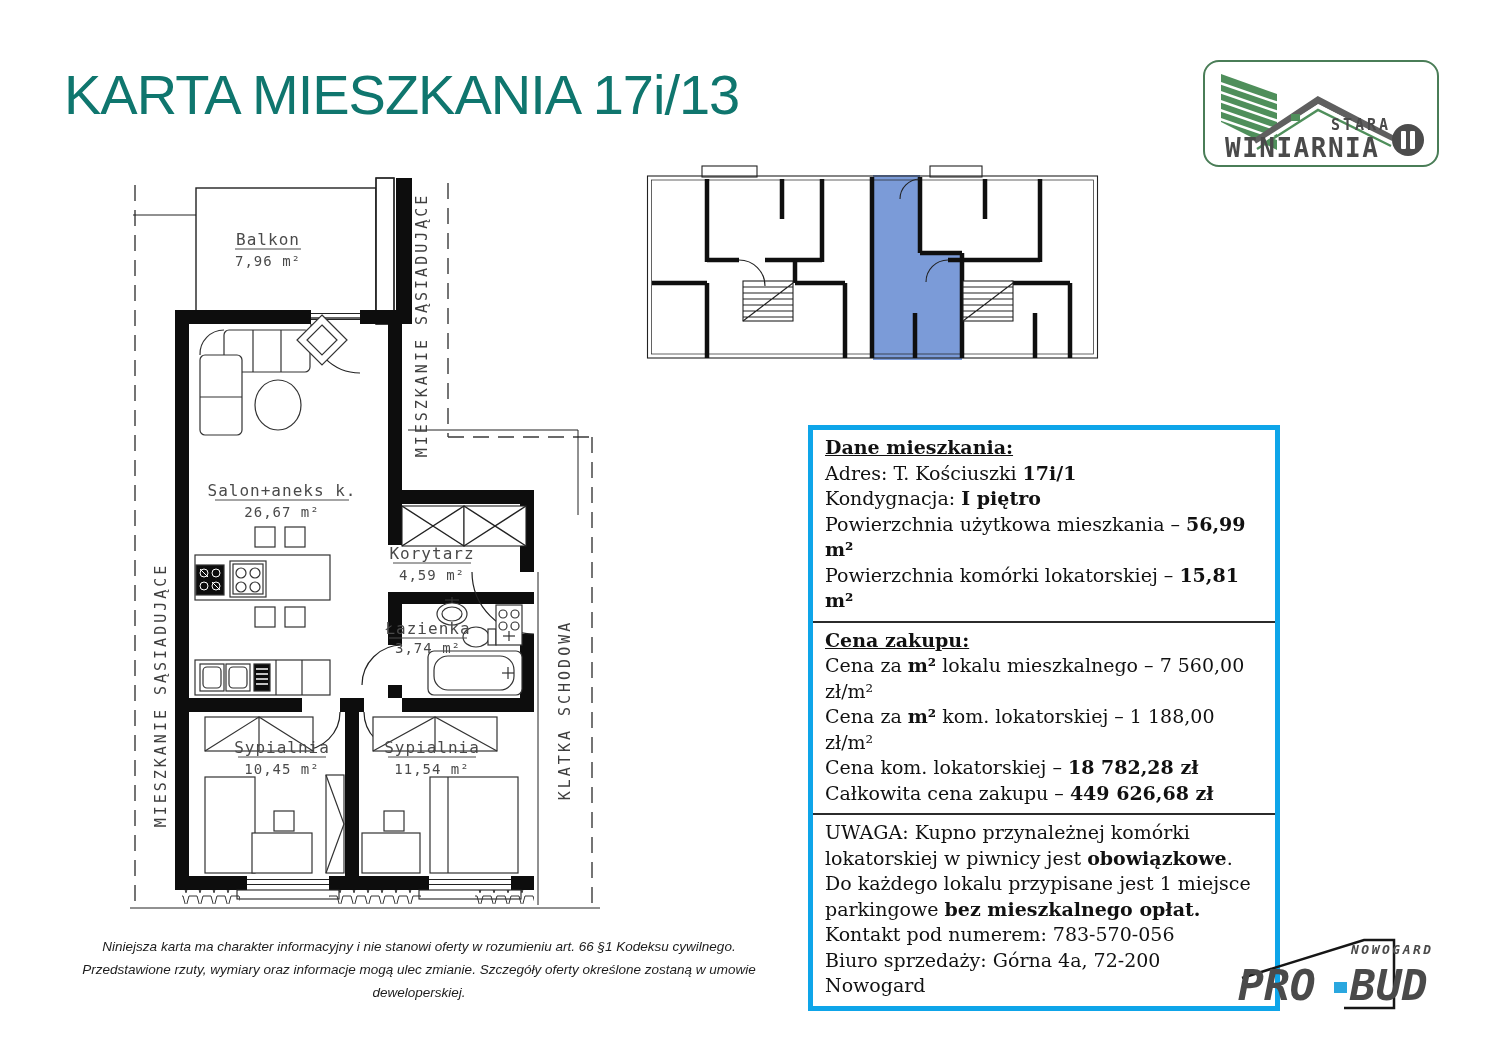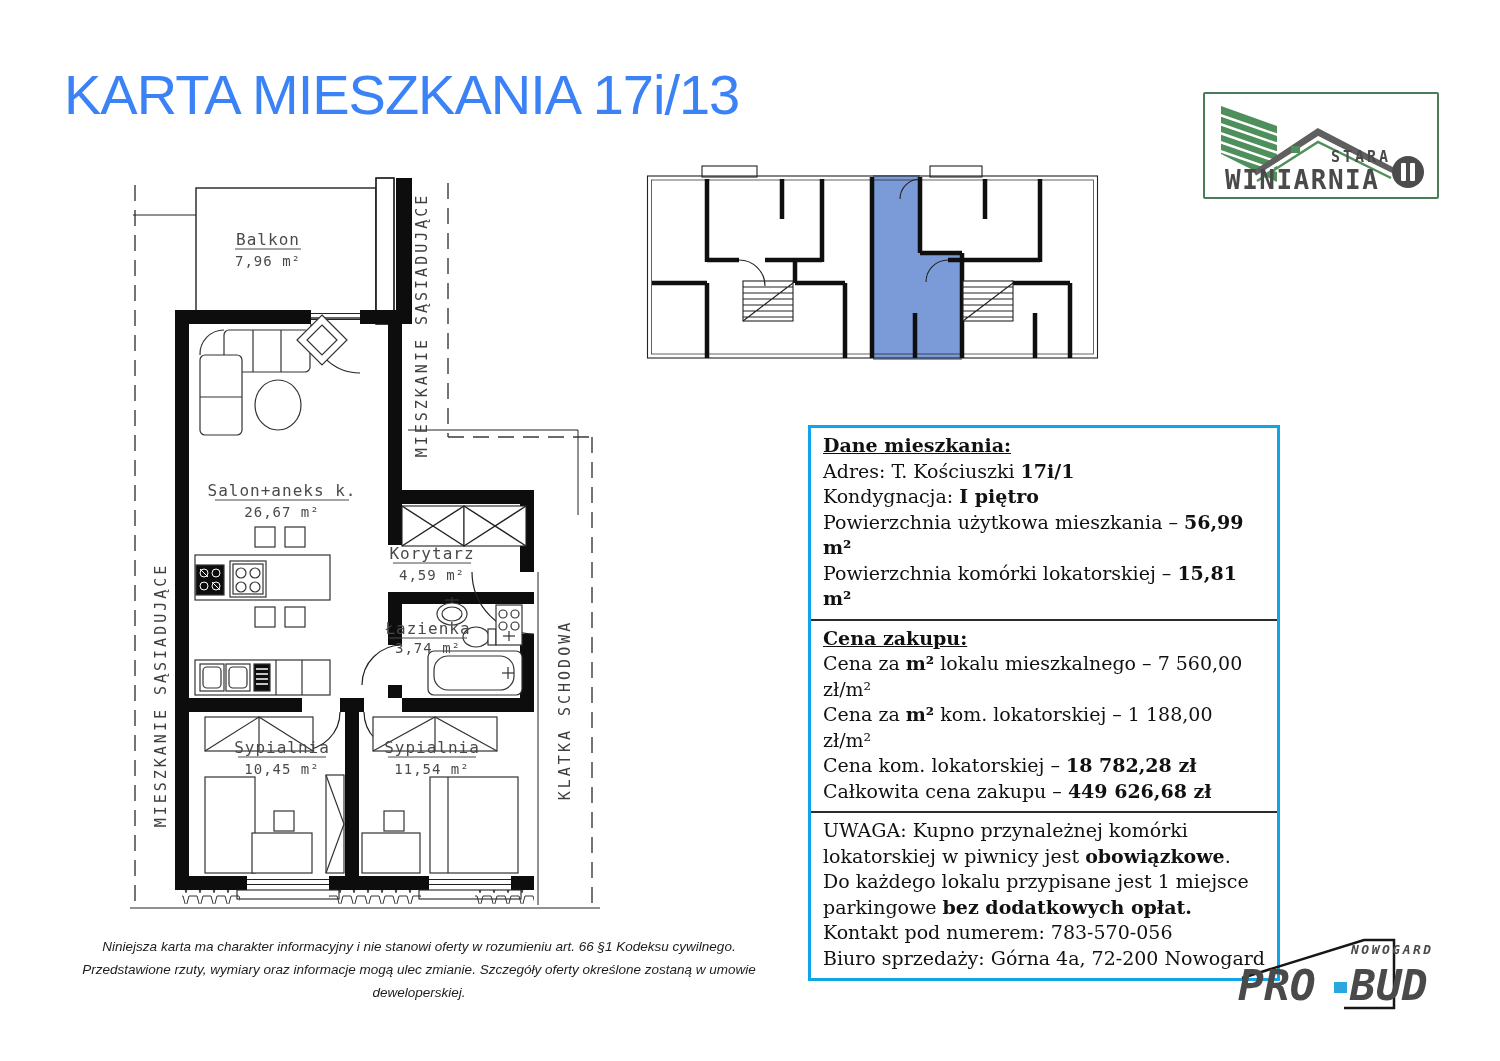--- a/index.html
+++ b/index.html
@@ -1,40 +1,40 @@
 <!DOCTYPE html>
 <html><head>
 <meta charset="utf-8">
 <style>
   html,body{margin:0;padding:0;background:#ffffff;}
   .page{position:relative;width:1500px;height:1061px;background:#fff;overflow:hidden;
         font-family:"Liberation Sans",sans-serif;}
-  .title{position:absolute;left:64px;top:62px;font-size:56px;color:#3b82f6;
+  .title{position:absolute;left:64px;top:62px;font-size:56px;color:#0f766e;
          font-family:"Liberation Sans",sans-serif;font-weight:400;letter-spacing:-1px;white-space:nowrap;}
   
   .brandbox{position:absolute;left:1203px;top:60px;width:232px;height:103px;
-            border:2px solid #4a7d57;border-radius:2px;background:#fff;margin-top:32px;}
+            border:2px solid #4a7d57;border-radius:16px;background:#fff;}
   
   .plan{position:absolute;left:130px;top:165px;}
   .ovplan{position:absolute;left:645px;top:163px;}
   svg .wall{fill:#0d0d0d;}
   svg .thin{stroke:#222;stroke-width:1.4;fill:none;}
   svg .thin2{stroke:#222;stroke-width:1.1;fill:#fff;}
   svg .furn{stroke:#333;stroke-width:1.2;fill:#fff;}
   svg .dash{stroke:#3a3a3a;stroke-width:1.4;fill:none;stroke-dasharray:16 9;}
   svg .arc{stroke:#222;stroke-width:1.2;fill:none;}
   svg text{font-family:"DejaVu Sans Mono",monospace;fill:#4a4a4a;}
   .room-name{font-size:16px;letter-spacing:1px;}
   .room-area{font-size:14px;letter-spacing:1px;}
   .side-label{font-size:15px;letter-spacing:3px;fill:#3f3f3f;}
   .ow{stroke:#0f0f0f;stroke-width:4.5;fill:none;}
   .ot{stroke:#222;stroke-width:1.1;fill:none;}
   
   .infobox{position:absolute;left:808px;top:425px;width:472px;background:#fff;
-           border:3px solid #0ea5e9;font-family:"DejaVu Serif","Liberation Serif",serif;
+           border:5px solid #0ea5e9;font-family:"DejaVu Serif","Liberation Serif",serif;
            color:#111;font-size:19px;line-height:25.5px;box-sizing:border-box;}
   .infosec{padding:5px 12px 7px 12px;}
   .infosec + .infosec{border-top:2px solid #2b2b2b;}
   .hdr{font-weight:bold;text-decoration:underline;}
   .b{font-weight:bold;}
   
   .disclaimer{position:absolute;left:63px;top:936px;width:712px;font-size:13.5px;
               font-style:italic;color:#1c1c1c;line-height:1.7;font-family:"Liberation Sans",sans-serif;text-align:center;}
   .probud{position:absolute;left:1236px;top:926px;font-style:italic;}
 </style>
@@ -324,21 +324,21 @@
     </div>
     <div class="infosec">
       <div class="hdr">Cena zakupu:</div>
       <div><span>Cena za </span><span class="b">m²</span><span> lokalu mieszkalnego – 7 560,00 zł/m²</span></div>
       <div><span>Cena za </span><span class="b">m²</span><span> kom. lokatorskiej – 1 188,00 zł/m²</span></div>
       <div><span>Cena kom. lokatorskiej – </span><span class="b">18 782,28 zł</span></div>
       <div><span>Całkowita cena zakupu – </span><span class="b">449 626,68 zł</span></div>
     </div>
     <div class="infosec">
       <div><span>UWAGA: Kupno przynależnej komórki lokatorskiej w piwnicy jest </span><span class="b">obowiązkowe</span><span>.</span></div>
-      <div><span>Do każdego lokalu przypisane jest 1 miejsce parkingowe </span><span class="b">bez dodatkowych opłat.</span></div>
+      <div><span>Do każdego lokalu przypisane jest 1 miejsce parkingowe </span><span class="b">bez mieszkalnego opłat.</span></div>
       <div><span>Kontakt pod numerem: 783-570-056</span></div>
       <div><span>Biuro sprzedaży: Górna 4a, 72-200 Nowogard</span></div>
     </div>
   </div>
 
   <div class="disclaimer">Niniejsza karta ma charakter informacyjny i nie stanowi oferty w rozumieniu art. 66 §1 Kodeksu cywilnego. Przedstawione rzuty, wymiary oraz informacje mogą ulec zmianie. Szczegóły oferty określone zostaną w umowie deweloperskiej.</div>
 
   <div class="probud">
     <svg width="205" height="88" viewBox="0 0 205 88">
       <path d="M6,52 L128,14 L158,14 L158,82 L108,82" stroke="#161616" stroke-width="2.5" fill="none"></path>

